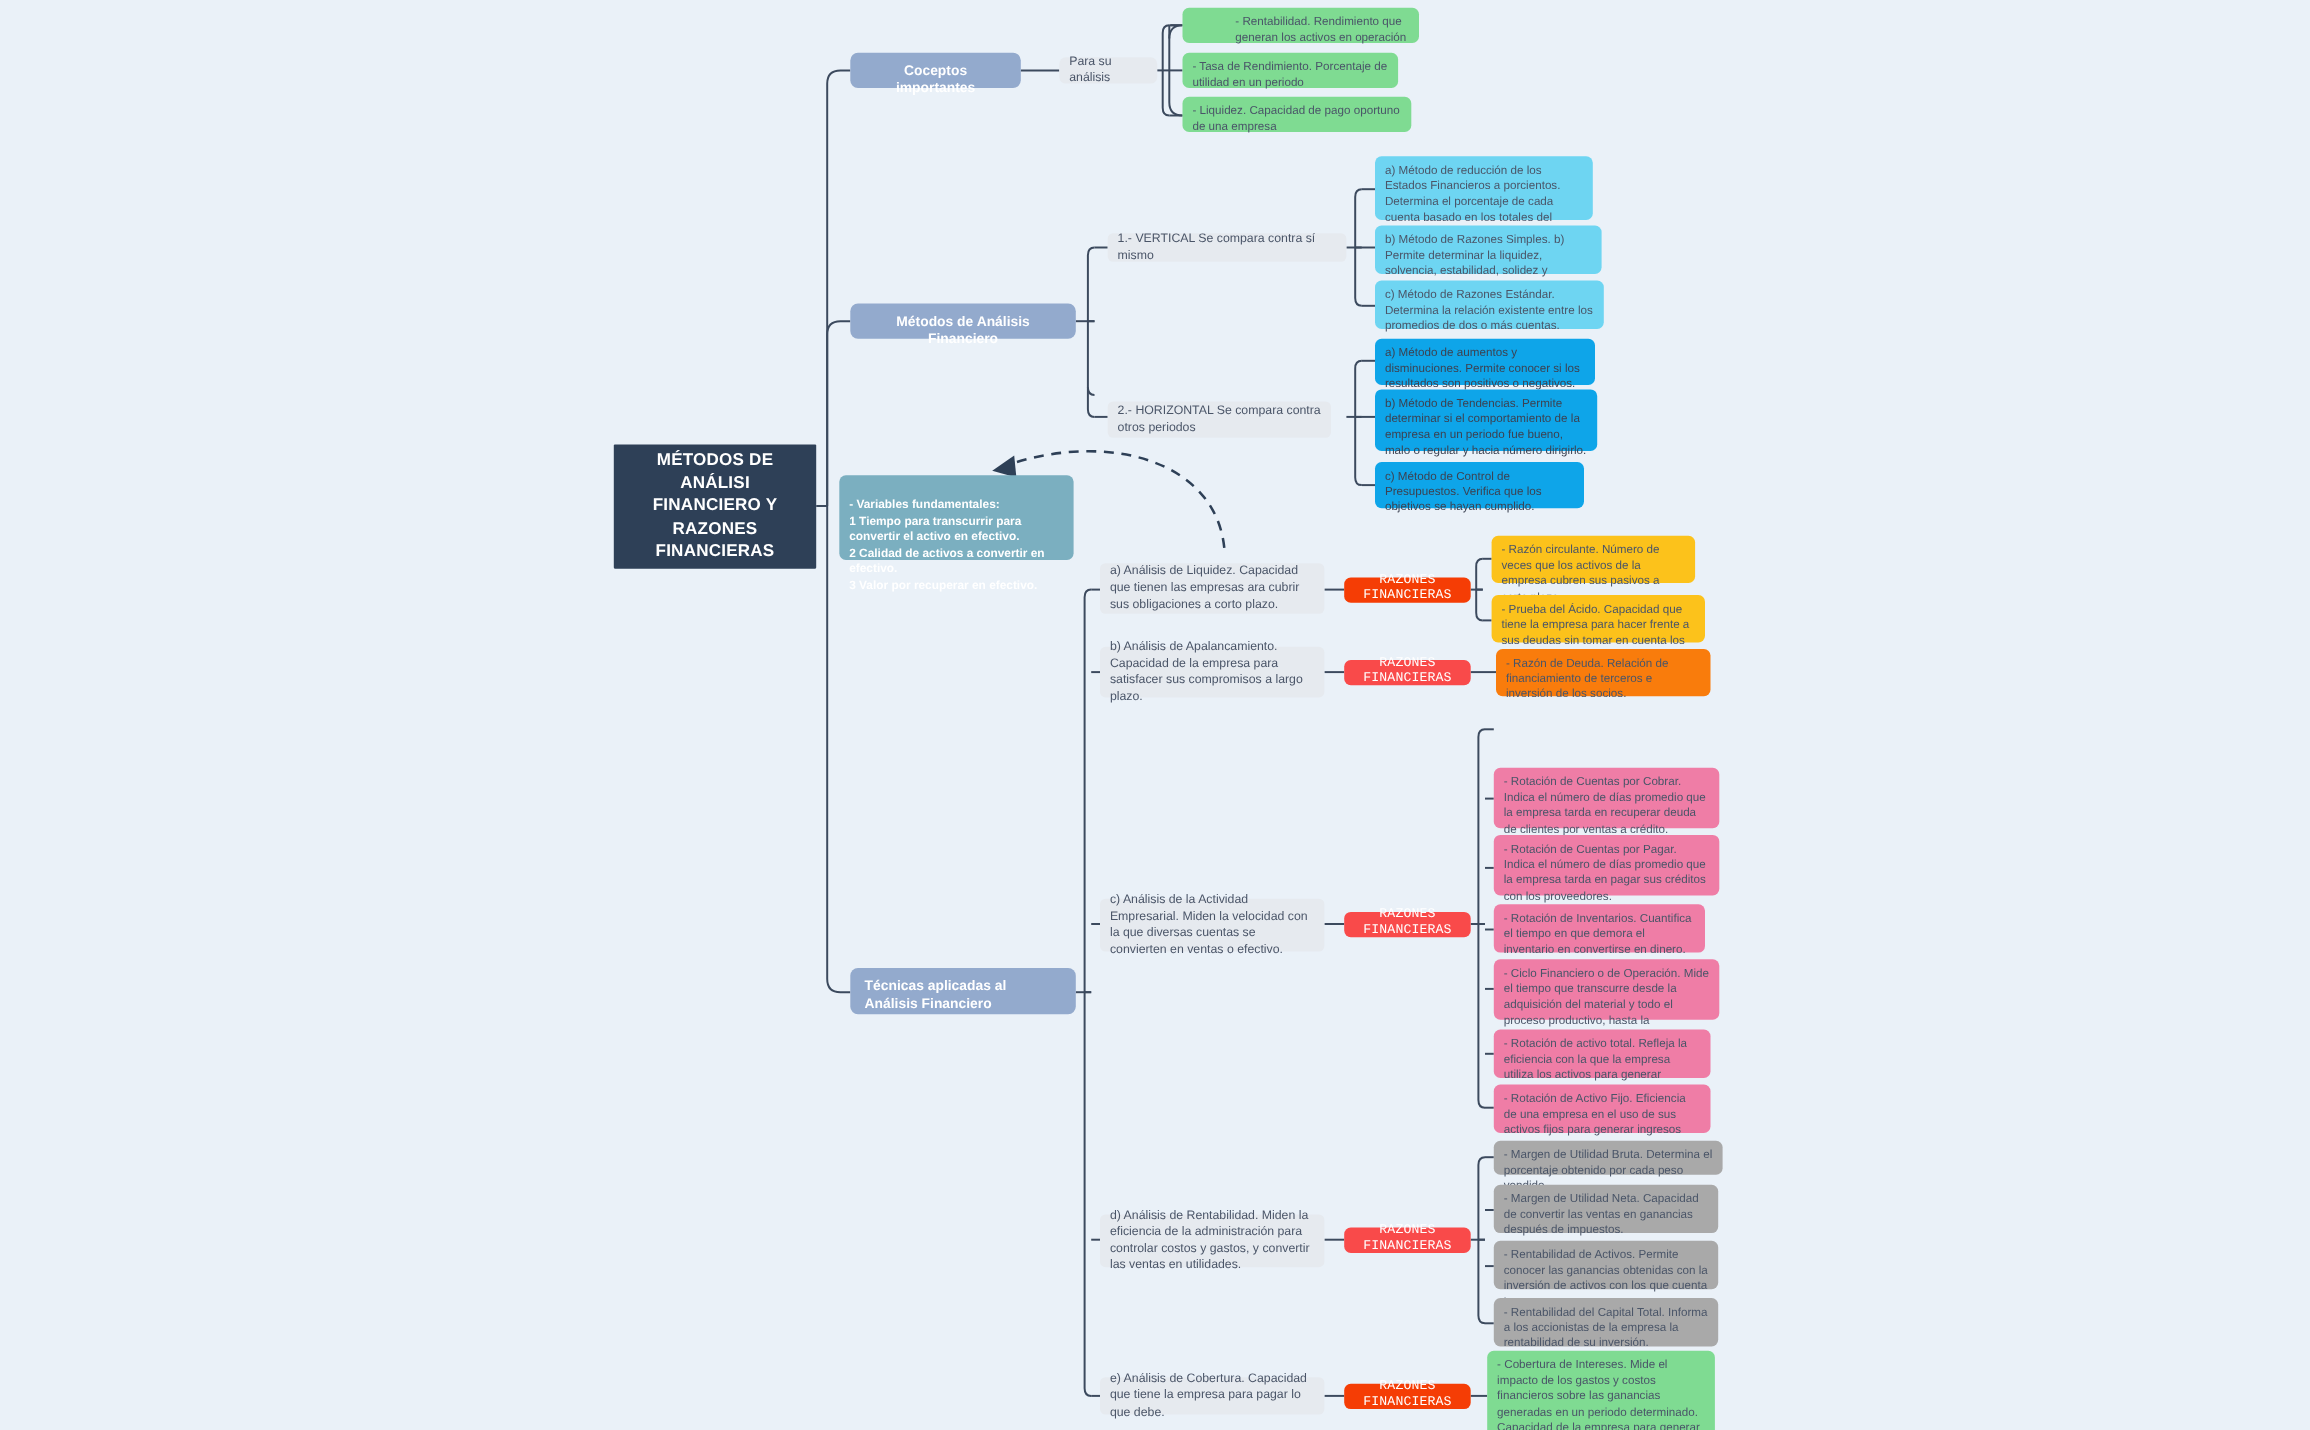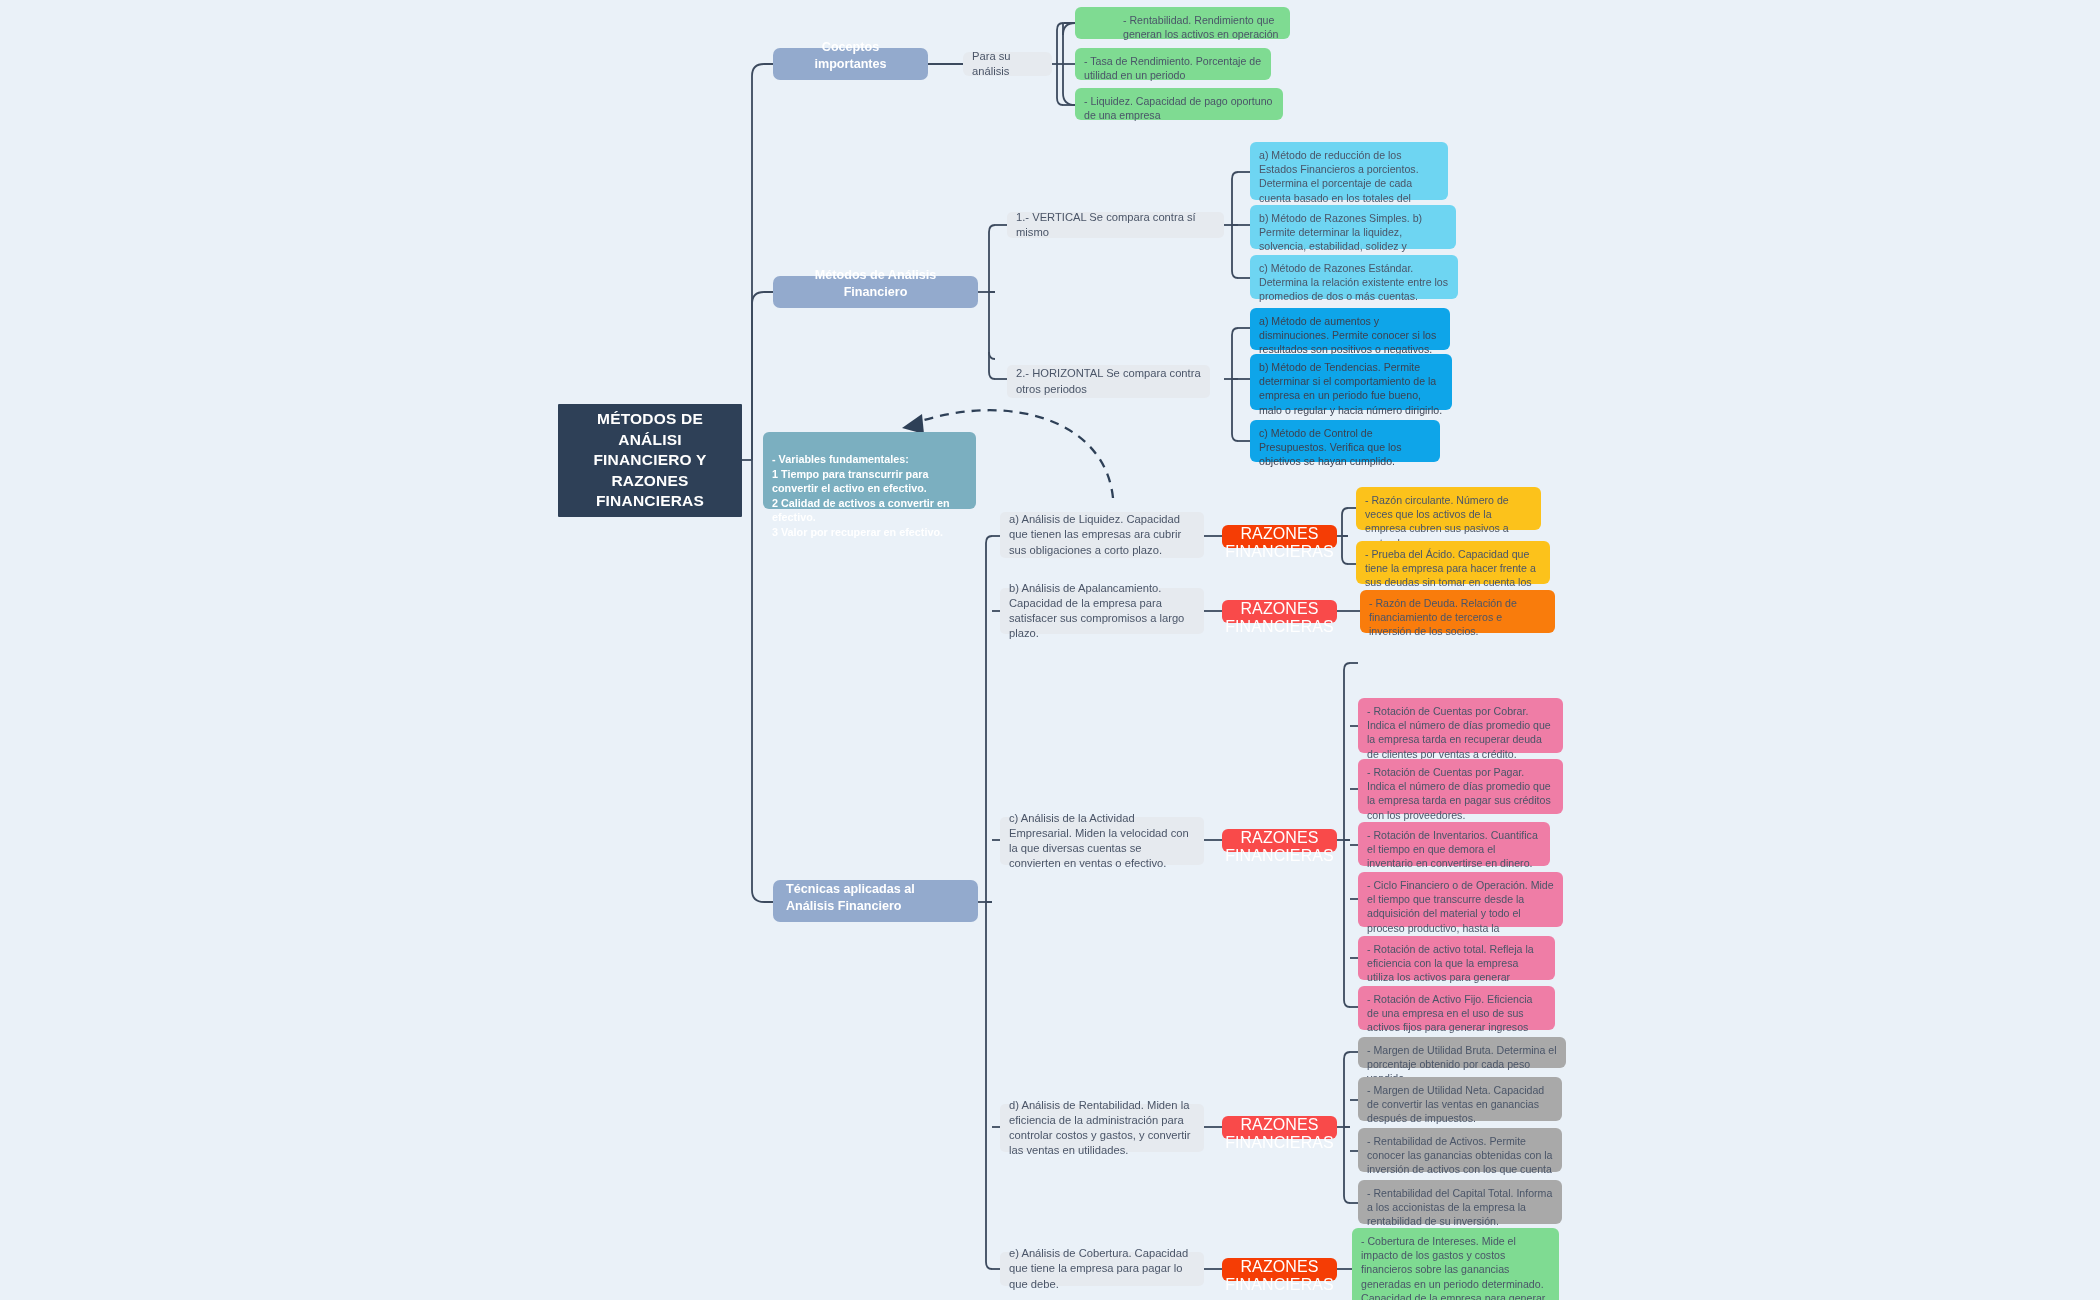--- a/index.html
+++ b/index.html
@@ -21,21 +21,21 @@
     border-radius:1px;
     display:flex;align-items:center;justify-content:center;text-align:center;
     font-weight:bold;font-size:15.5px;line-height:1.32;letter-spacing:.2px;
     padding:6px 10px;
   }
 
   
   .branch{
     background:#93aacd;color:#ffffff;border-radius:7px;
     font-weight:bold;font-size:12.6px;line-height:1.3;
-    display:flex;align-items:flex-end;
+    display:flex;align-items:flex-start;
     padding:8px 13px;
   }
 
   
   .grey{
     background:#e6eaef;color:#4a5568;border-radius:5px;
     font-size:11.2px;line-height:1.36;
     padding:6px 9px;
   }
   .grey.pill{border-radius:6px;}
@@ -50,23 +50,23 @@
   .leaf.purple{background:#0ea5e9;color:#3c4252;}
   .leaf.teal{background:#7bafc0;color:#ffffff;font-weight:bold;font-size:10.8px;}
   .leaf.amber{background:#fcc21b;}
   .leaf.orange{background:#f97c0c;}
   .leaf.pink{background:#ef7da6;}
   .leaf.gray{background:#a9a9a9;}
   .leaf.green2{background:#7fdb92;}
 
   
   .badge{
-    border-radius:6px;color:#ffffff;font-size:16px;letter-spacing:.1px;
-    display:flex;align-items:flex-start;justify-content:center;
-    height:23px;text-align:center;
+    border-radius:6px;color:#ffffff;font-size:12px;letter-spacing:.1px;
+    display:flex;align-items:flex-end;justify-content:center;
+    height:23px;text-align:center;font-family:Liberation Mono, monospace;
   }
   .badge.hot{background:#f53d05;}
   .badge.coral{background:#f94a4a;}
 </style>
 </head>
 <body>
 
 <div id="canvas">
 
   <svg id="wires" viewBox="0 0 2100 1300">

